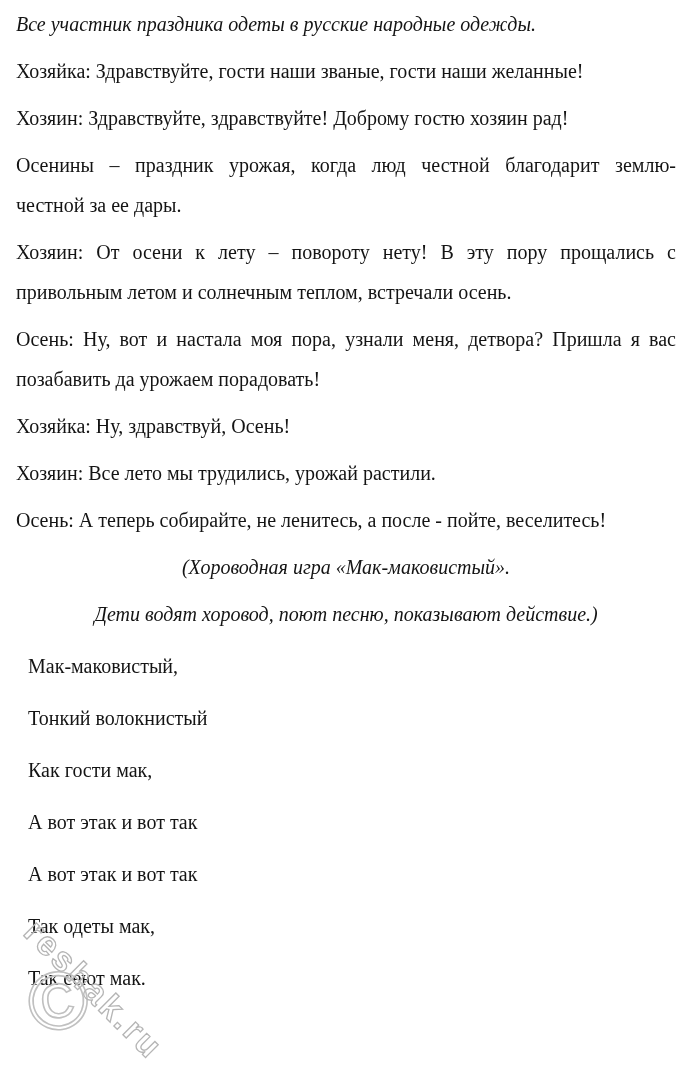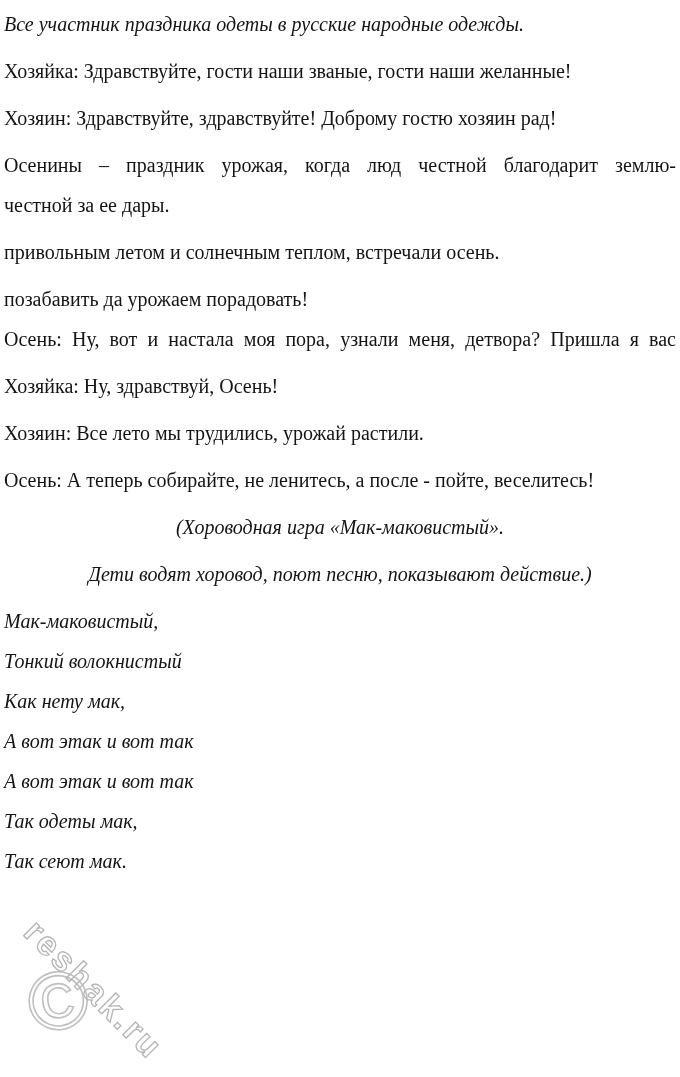--- a/index.html
+++ b/index.html
@@ -3,31 +3,31 @@
 <meta charset="utf-8">
 <style>
   html, body { margin: 0; padding: 0; }
   .page {
     position: relative;
     width: 680px;
     height: 1077px;
     background: #ffffff;
     overflow: hidden;
     box-sizing: border-box;
-    padding: 4px 4px 0 4px;
+    padding: 4px 4px 0 16px;
     font-family: "Liberation Serif", serif;
     font-size: 20px;
     color: #141414;
   }
   .block {
     margin: 0 0 7px 0;
     padding: 0;
     line-height: 40px;
   }
-  .block.song { margin: 0; font-style: italic; }
+  .block.song { margin: 12px; }
   .block.refrain-label { margin: 7px 0; }
   .block.center { text-align: center; }
   .block.italic { font-style: italic; }
   .block.bold-italic { font-style: italic; font-weight: normal; }
   .line { display: block; white-space: nowrap; }
   .line.stretch {
     white-space: normal;
     text-align: justify;
     text-align-last: justify;
     height: 40px;
@@ -69,25 +69,26 @@
         <span class="line"><b>Хозяйка</b>: Здравствуйте, гости наши званые, гости наши желанные!</span>
       </p>
       <p class="block">
         <span class="line"><b>Хозяин</b>: Здравствуйте, здравствуйте! Доброму гостю хозяин рад!</span>
       </p>
       <p class="block">
         <span class="line stretch">Осенины – праздник урожая, когда люд честной благодарит землю-</span>
         <span class="line">честной за ее дары.</span>
       </p>
       <p class="block">
+        <span class="line stretch"><b>Хозяин:</b> От осени к лету – повороту нету! В эту пору прощались с</span>
         <span class="line">привольным летом и солнечным теплом, встречали осень.</span>
       </p>
       <p class="block">
+        <span class="line stretch"><b>Осень:</b> Ну, вот и настала моя пора, узнали меня, детвора? Пришла я вас</span>
         <span class="line">позабавить да урожаем порадовать!</span>
-        <span class="line stretch"><b>Осень:</b> Ну, вот и настала моя пора, узнали меня, детвора? Пришла я вас</span>
       </p>
       <p class="block">
         <span class="line"><b>Хозяйка</b>: Ну, здравствуй, Осень!</span>
       </p>
       <p class="block">
         <span class="line"><b>Хозяин</b>: Все лето мы трудились, урожай растили.</span>
       </p>
       <p class="block">
         <span class="line"><b>Осень:</b> А теперь собирайте, не ленитесь, а после - пойте, веселитесь!</span>
       </p>
@@ -97,21 +98,21 @@
       <p class="block bold-italic center">
         <span class="line">Дети водят хоровод, поют песню, показывают действие.)</span>
       </p>
       <p class="block song">
         <span class="line">Мак-маковистый,</span>
       </p>
       <p class="block song">
         <span class="line">Тонкий волокнистый</span>
       </p>
       <p class="block song">
-        <span class="line">Как нету мак,</span>
+        <span class="line">Как гости мак,</span>
       </p>
       <p class="block song">
         <span class="line">А вот этак и вот так</span>
       </p>
       <p class="block song">
         <span class="line">А вот этак и вот так</span>
       </p>
       <p class="block song">
         <span class="line">Так одеты мак,</span>
       </p>

